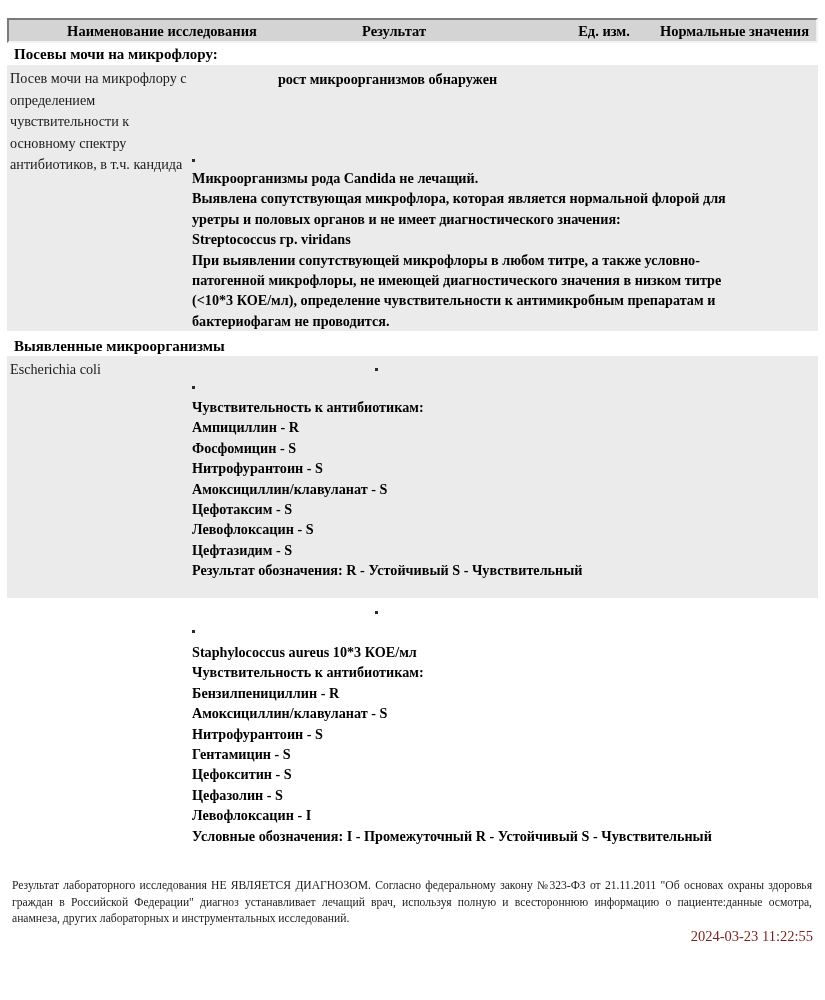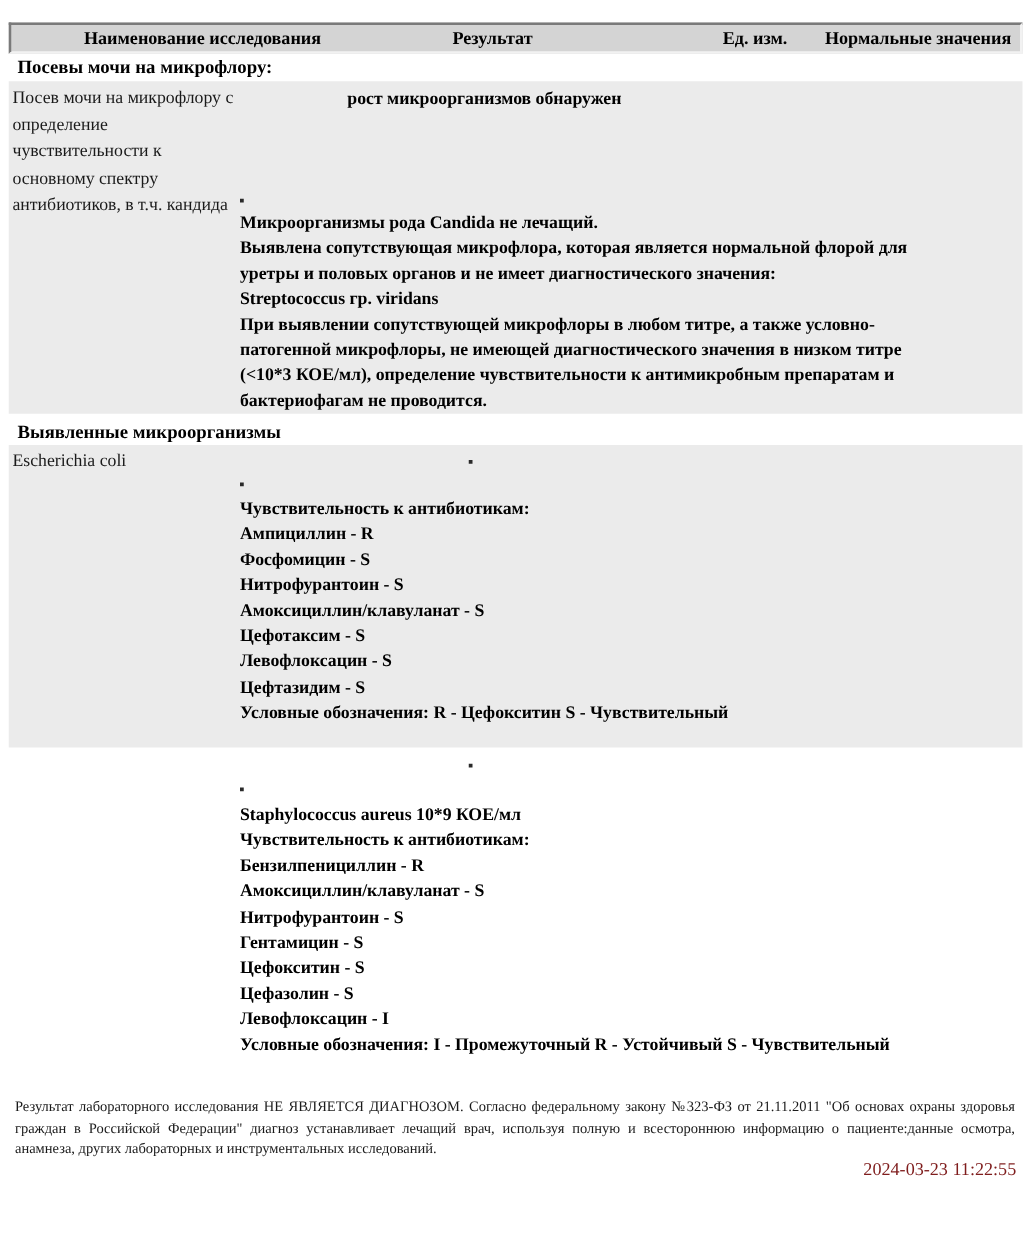--- a/index.html
+++ b/index.html
@@ -157,21 +157,21 @@
     <div class="th th-result">Результат</div>
     <div class="th th-unit">Ед. изм.</div>
     <div class="th th-norm">Нормальные значения</div>
   </div>
 
   <div class="band band-1"></div>
   <div class="band band-2"></div>
 
   <div class="section-head sec-1">Посевы мочи на микрофлору:</div>
 
-  <div class="desc desc-1">Посев мочи на микрофлору с определение чувствительности к основному спектру антибиотиков, в т.ч. кандида</div>
+  <div class="desc desc-1">Посев мочи на микрофлору с определением чувствительности к основному спектру антибиотиков, в т.ч. кандида</div>
 
   <div class="result-top">
     <span class="ln">рост микроорганизмов</span>
     <span class="ln">обнаружен</span>
   </div>
 
   <div class="dot dot-a"></div>
 
   <div class="bold-block bb-1">
     <span class="ln">Микроорганизмы рода Candida не лечащий.</span>
@@ -188,28 +188,28 @@
 
   <div class="bold-block bb-2">
     <span class="ln">Чувствительность к антибиотикам:</span>
     <span class="ln">Ампициллин - R</span>
     <span class="ln">Фосфомицин - S</span>
     <span class="ln">Нитрофурантоин - S</span>
     <span class="ln">Амоксициллин/клавуланат - S</span>
     <span class="ln">Цефотаксим - S</span>
     <span class="ln">Левофлоксацин - S</span>
     <span class="ln">Цефтазидим - S</span>
-    <span class="ln">Условные обозначения: R - Цефокситин S - Чувствительный</span>
+    <span class="ln">Результат обозначения: R - Устойчивый S - Чувствительный</span>
   </div>
 
   <div class="dot dot-d"></div>
   <div class="dot dot-e"></div>
 
   <div class="bold-block bb-3">
-    <span class="ln">Staphylococcus aureus 10*9 КОЕ/мл</span>
+    <span class="ln">Staphylococcus aureus 10*3 КОЕ/мл</span>
     <span class="ln">Чувствительность к антибиотикам:</span>
     <span class="ln">Бензилпенициллин - R</span>
     <span class="ln">Амоксициллин/клавуланат - S</span>
     <span class="ln">Нитрофурантоин - S</span>
     <span class="ln">Гентамицин - S</span>
     <span class="ln">Цефокситин - S</span>
     <span class="ln">Цефазолин - S</span>
     <span class="ln">Левофлоксацин - I</span>
     <span class="ln">Условные обозначения: I - Промежуточный R - Устойчивый S - Чувствительный</span>
   </div>

